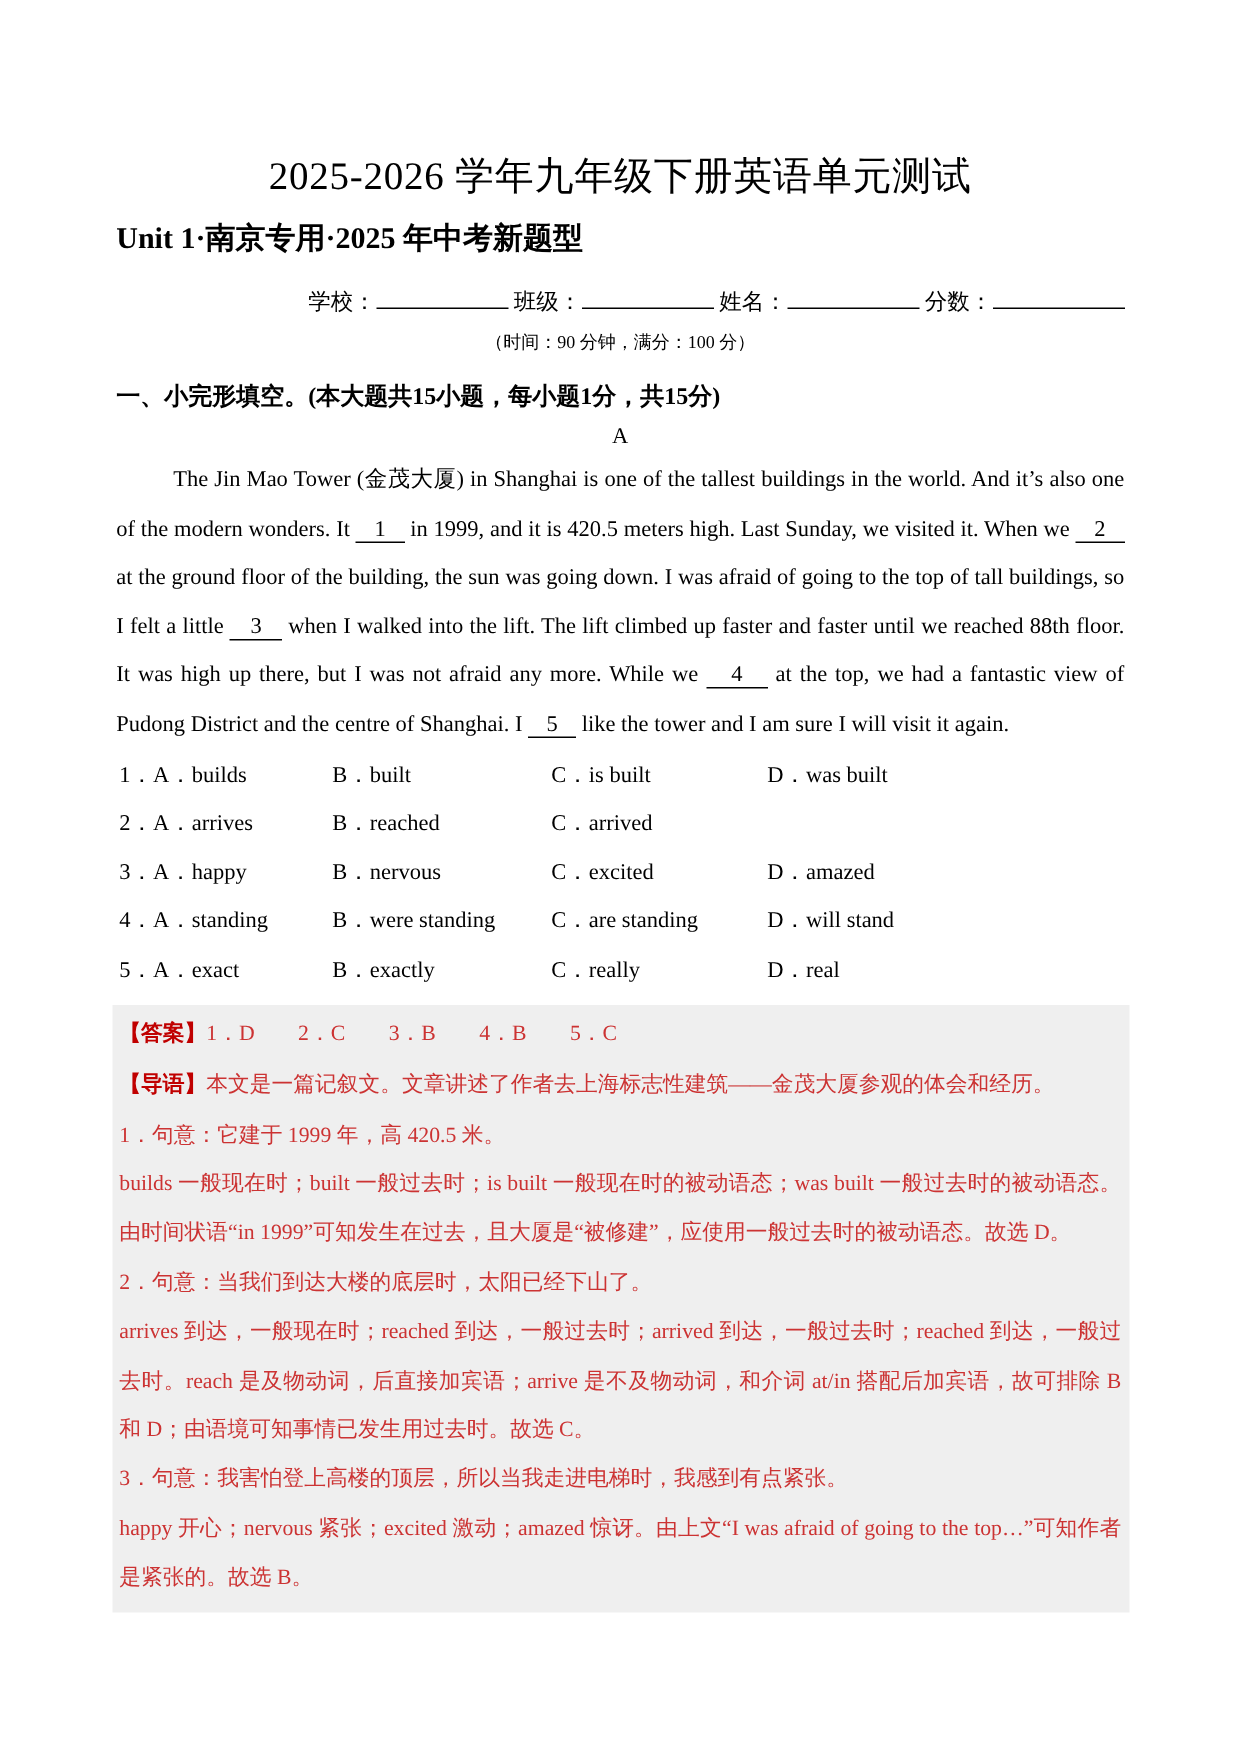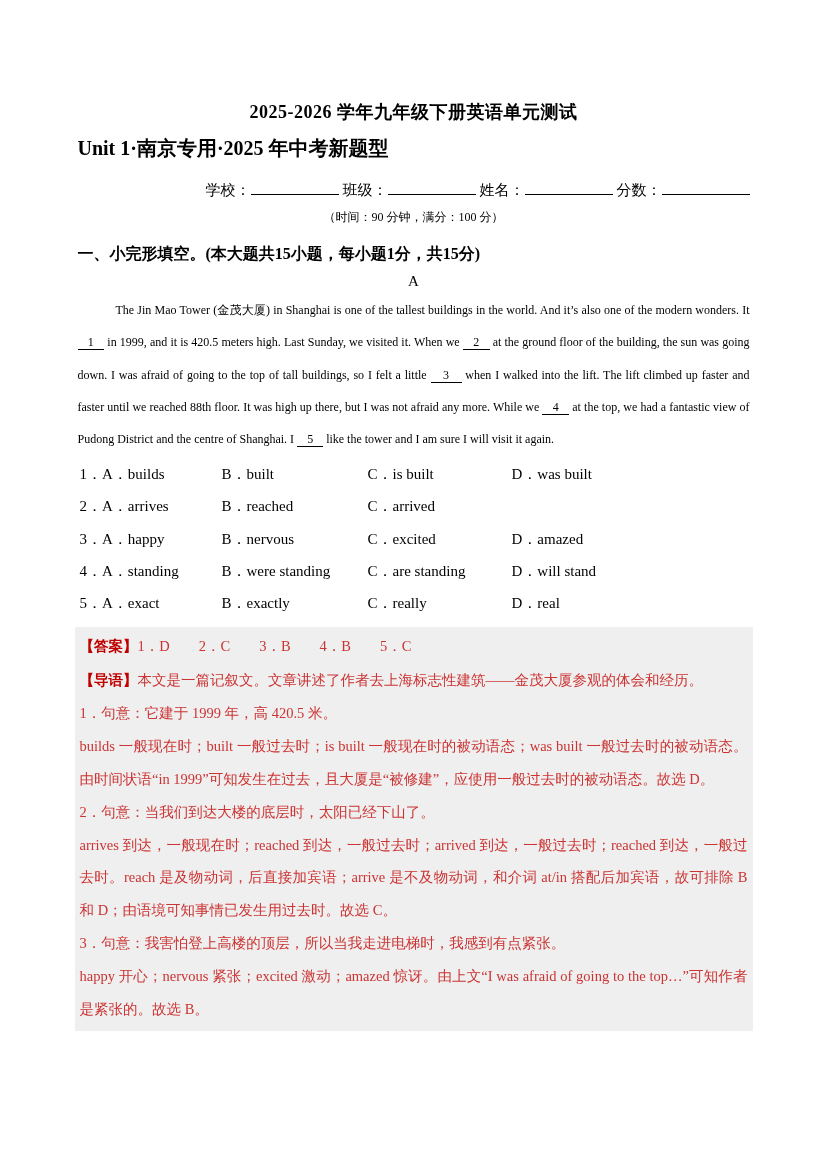--- a/index.html
+++ b/index.html
@@ -12,22 +12,22 @@
     font-family: "Liberation Serif", "DejaVu Serif", serif;
     overflow: hidden;
   }
   .page {
     width: 672px;
     margin: 0 auto;
     padding-top: 100px;
   }
   .title {
     text-align: center;
-    font-size: 18px;
-    font-weight: bold;
+    font-size: 26px;
+    font-weight: normal;
     line-height: 1.35;
     margin: 0 0 11px 0;
     letter-spacing: 0.5px;
   }
   .subtitle {
     text-align: left;
     font-size: 20px;
     font-weight: bold;
     line-height: 1.3;
     margin: 0 0 17px 0;
@@ -57,21 +57,21 @@
     font-weight: bold;
     line-height: 1.4;
     margin: 0 0 7px 0;
   }
   .passage-label {
     text-align: center;
     font-size: 15px;
     margin: 0 0 4px 0;
   }
   .passage {
-    font-size: 12px;
+    font-size: 15px;
     line-height: 32.4px;
     text-align: justify;
     text-indent: 38px;
     margin: 0 0 2px 0;
   }
   .q-blank {
     border-bottom: 1px solid #000;
     white-space: pre;
     padding: 0 1px;
   }

